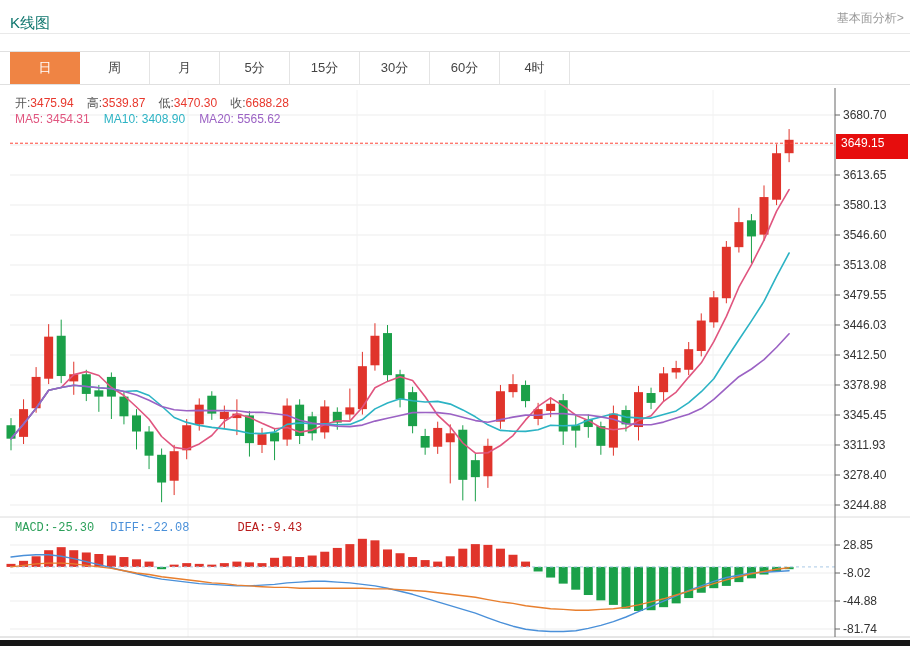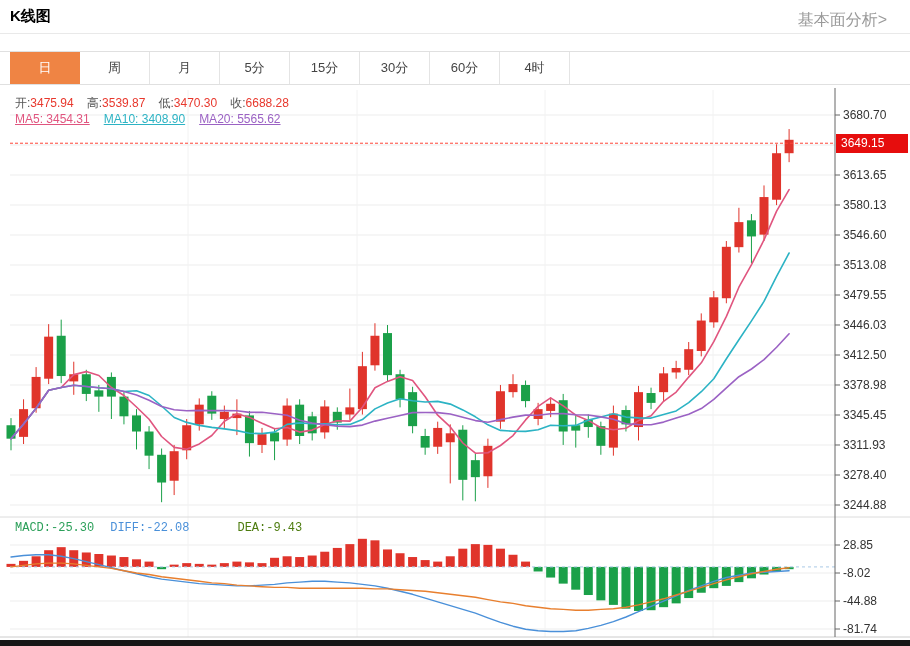--- a/index.html
+++ b/index.html
@@ -1,35 +1,35 @@
 <!DOCTYPE html>
 <html><head>
 <meta charset="utf-8">
 <style>
   html,body{margin:0;padding:0;background:#fff;}
   body{width:910px;height:646px;position:relative;overflow:hidden;
        font-family:"Liberation Sans","DejaVu Sans",sans-serif;}
-  .hdr-title{position:absolute;left:10px;top:7px;font-size:15px;font-weight:bold;color:#000000;z-index:3;}
-  .hdr-link{position:absolute;right:23px;top:10px;font-size:16px;color:#999;cursor:pointer;z-index:3;}
+  .hdr-title{position:absolute;left:10px;top:14px;font-size:15px;font-weight:normal;color:#0f766e;z-index:3;}
+  .hdr-link{position:absolute;right:6px;top:10px;font-size:12px;color:#999;cursor:pointer;z-index:3;font-family:Liberation Mono, monospace;}
   .hdr-divider{position:absolute;left:0;top:33px;width:910px;height:1px;background:#e9e9e9;}
   .tabs{position:absolute;left:0;top:51px;width:910px;height:34px;box-sizing:border-box;
         border-top:1px solid #e0e0e0;border-bottom:1px solid #e0e0e0;display:flex;padding-left:10px;z-index:3;background:#fff;}
   .tab{width:70px;display:flex;align-items:center;justify-content:center;font-size:13px;color:#444;
        border-right:1px solid #e4e4e4;cursor:pointer;box-sizing:border-box;}
   .tab.first{border-left:1px solid #e4e4e4;}
   .tab.active{color:#fff;border-color:transparent;}
   #chart{position:absolute;left:0;top:0;z-index:1;}
   .ohlc-row{position:absolute;left:15px;top:95px;font-size:12px;z-index:3;white-space:nowrap;}
   .ohlc-row .lbl{color:#555;}
   .ohlc-row .val{margin-right:13px;}
   .ma-row{position:absolute;left:15px;top:112px;font-size:12px;z-index:3;white-space:nowrap;}
-  .ma-row span{margin-right:14px;text-decoration:underline;}
+  .ma-row span{margin-right:14px;}
   .macd-row{position:absolute;left:15px;top:520px;font-size:12px;z-index:3;white-space:nowrap;}
   .macd-row span{margin-right:16px;font-family:Liberation Mono, monospace;}
-  .price-badge{position:absolute;left:836px;top:134px;width:72px;height:19px;line-height:19px;
+  .price-badge{position:absolute;left:836px;top:134px;width:72px;height:25px;line-height:19px;
                color:#fff;font-size:12px;padding-left:5px;box-sizing:border-box;z-index:3;}
   .bottom-bar{position:absolute;left:0;top:640px;width:910px;height:6px;background:#161616;}
 </style>
 </head>
 <body>
 
 <div>
   <div class="hdr-title">K线图</div>
   <div class="hdr-link" style="color: rgb(153, 153, 153);">基本面分析&gt;</div>
   <div class="hdr-divider"></div>
@@ -329,19 +329,19 @@
 
   <div class="ohlc-row">
     <span class="lbl">开:</span><span class="val" style="color: rgb(232, 56, 45);">3475.94</span><span class="lbl">高:</span><span class="val" style="color: rgb(232, 56, 45);">3539.87</span><span class="lbl">低:</span><span class="val" style="color: rgb(232, 56, 45);">3470.30</span><span class="lbl">收:</span><span class="val" style="color: rgb(232, 56, 45);">6688.28</span>
   </div>
 
   <div class="ma-row">
     <span style="color: rgb(224, 85, 127);">MA5: 3454.31</span><span style="color: rgb(44, 179, 196); margin-top: 32px;">MA10: 3408.90</span><span style="color: rgb(155, 98, 196);">MA20: 5565.62</span>
   </div>
 
   <div class="macd-row">
-    <span style="color: rgb(44, 160, 90);">MACD:-25.30</span><span style="color: rgb(74, 144, 217); margin-top: 17px;">DIFF:-22.08</span><span style="color: #4d7c0f; padding-left: 32px;">DEA:-9.43</span>
+    <span style="color: rgb(44, 160, 90);">MACD:-25.30</span><span style="color: rgb(74, 144, 217); margin-top: 17px;">DIFF:-22.08</span><span style="color: #b91c1c; padding-left: 32px;">DEA:-9.43</span>
   </div>
 
   <div class="price-badge" style="background: rgb(230, 13, 13);">3649.15</div>
 
   <div class="bottom-bar"></div>
 </div>
 
 </body></html>

